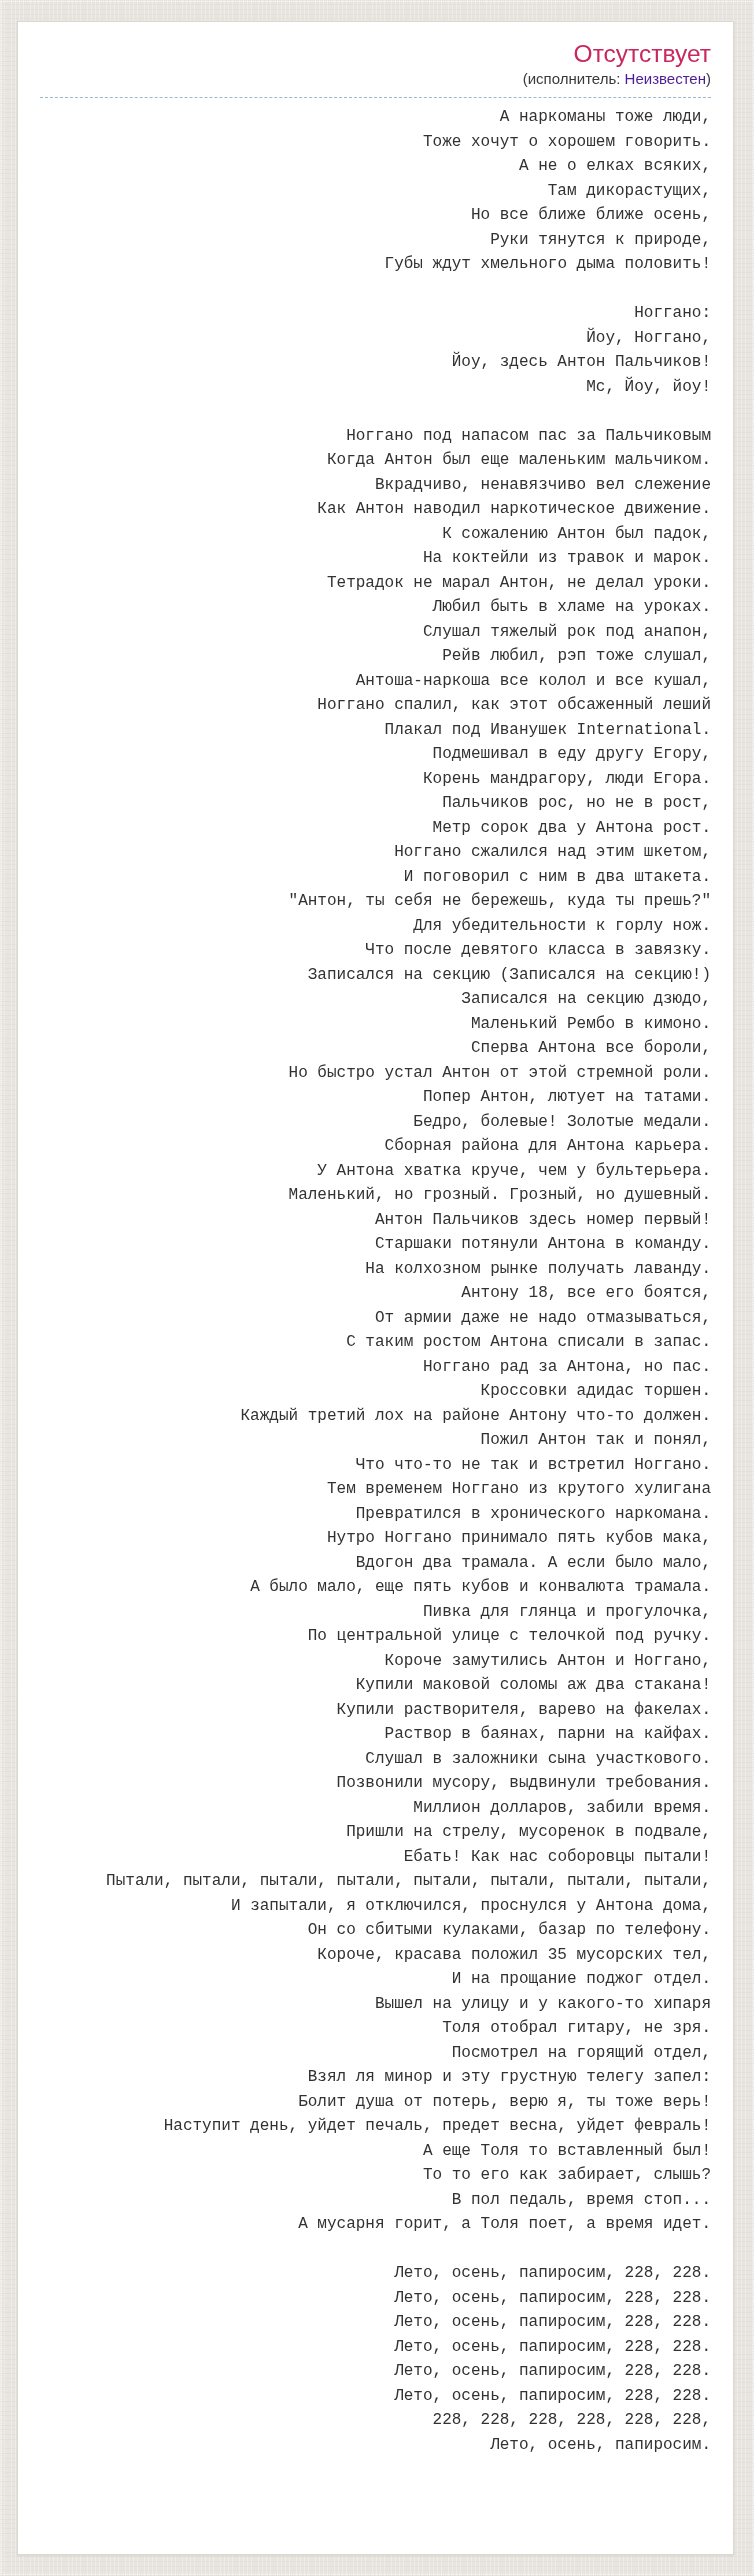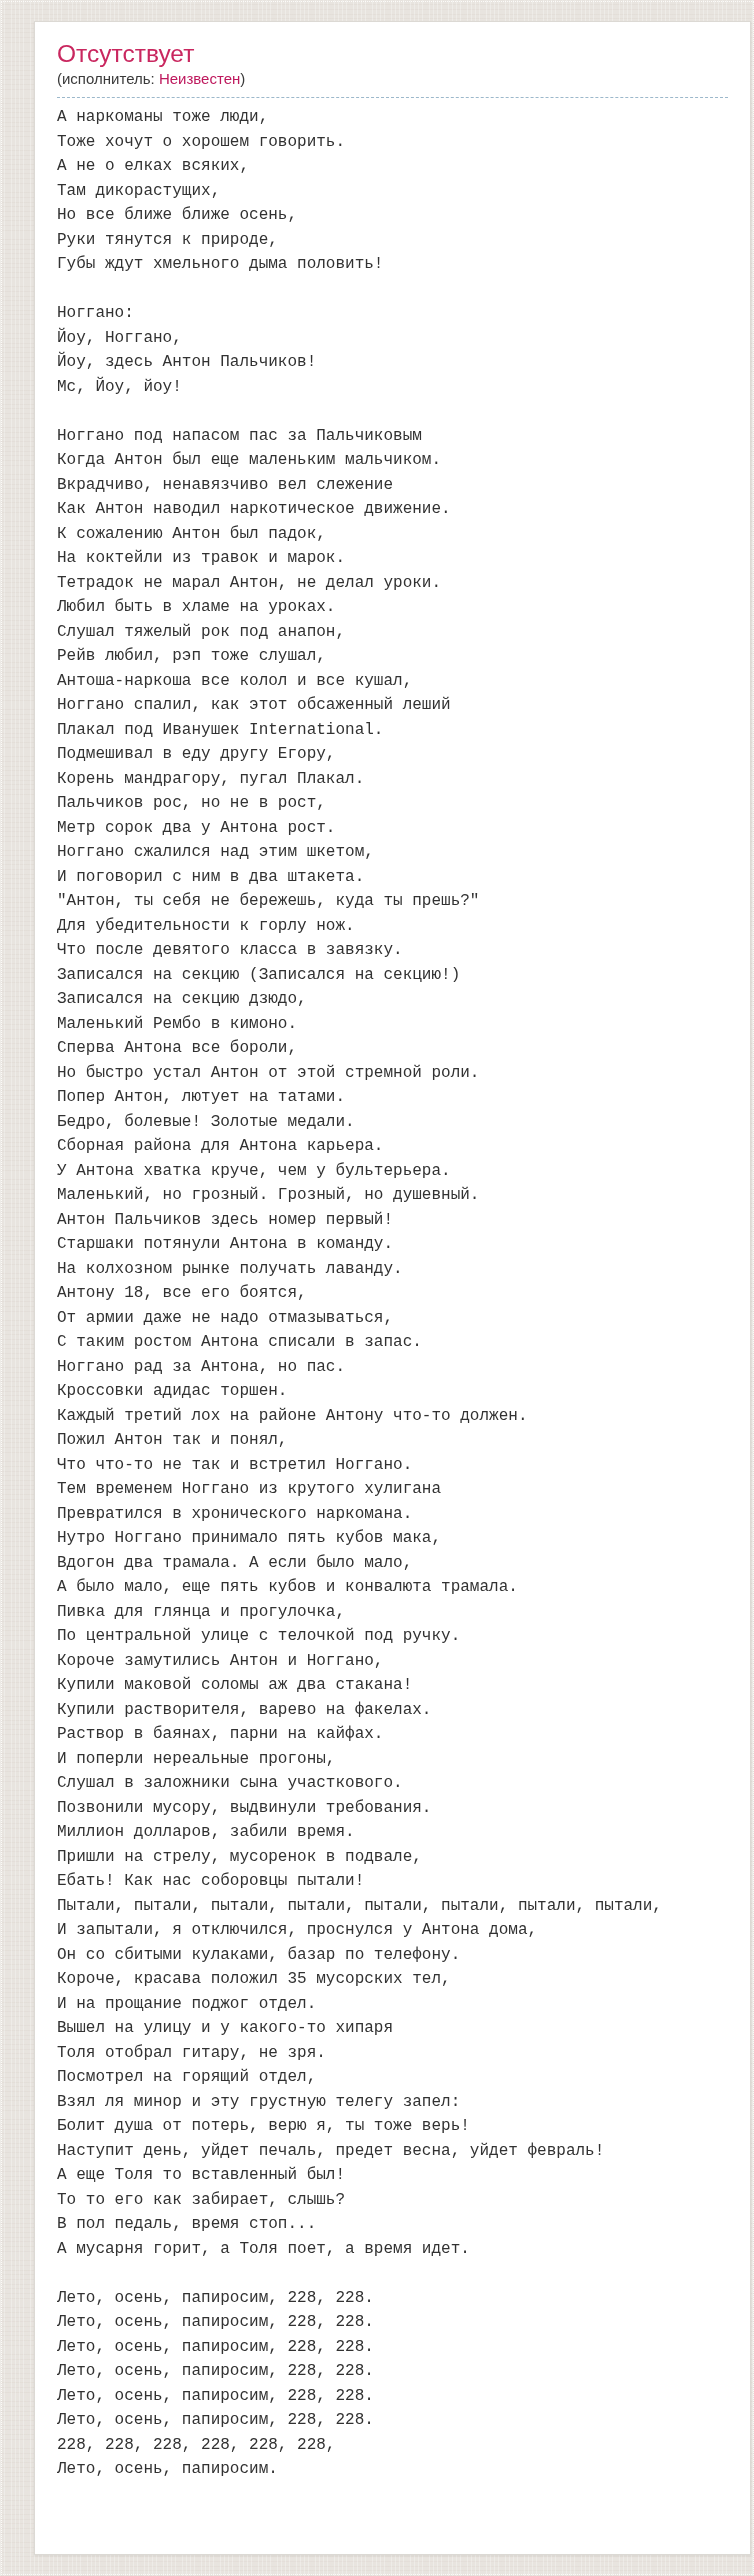--- a/index.html
+++ b/index.html
@@ -18,47 +18,48 @@
     overflow: hidden;
   }
   .page-frame {
     position: absolute;
     left: 0.9px; top: 0.9px; right: 0.9px; bottom: 0.9px;
     border: 1.9px dotted rgba(253,252,250,0.95);
     pointer-events: none;
   }
   .card {
     position: absolute;
-    left: 34px;
+    left: 17px;
     top: 21px;
     width: 717px;
     height: 2534px;
     background: #ffffff;
     border: 0.9px solid #dcd9d4;
     box-shadow: 0 0.9px 1.9px rgba(0,0,0,0.07);
     box-sizing: border-box;
     padding: 19px 22px 26.4px 22px;
+    text-align: right;
   }
   .song-title {
     margin: 0 0 2.8px 0;
     font-size: 24.5px;
     line-height: 26.4px;
     font-weight: normal;
     color: #c9275f;
   }
   .artist-row {
     font-size: 15px;
     line-height: 18px;
     color: #3a3a3a;
     padding-bottom: 8.5px;
     border-bottom: 0.9px dashed #9cb8cb;
     margin-bottom: 7.5px;
   }
   .artist-link {
-    color: #be185d;
+    color: #4c1d95;
     text-decoration: none;
     cursor: pointer;
   }
   .lyrics {
     font-size: 16px;
     line-height: 24.5px;
     color: #323232;
     overflow: hidden;
     font-family: Liberation Mono, monospace;
   }
@@ -97,21 +98,21 @@
       <div class="lyric-line">К сожалению Антон был падок,</div>
       <div class="lyric-line">На коктейли из травок и марок.</div>
       <div class="lyric-line">Тетрадок не марал Антон, не делал уроки.</div>
       <div class="lyric-line">Любил быть в хламе на уроках.</div>
       <div class="lyric-line">Слушал тяжелый рок под анапон,</div>
       <div class="lyric-line">Рейв любил, рэп тоже слушал,</div>
       <div class="lyric-line">Антоша-наркоша все колол и все кушал,</div>
       <div class="lyric-line">Ноггано спалил, как этот обсаженный леший</div>
       <div class="lyric-line">Плакал под Иванушек International.</div>
       <div class="lyric-line">Подмешивал в еду другу Егору,</div>
-      <div class="lyric-line">Корень мандрагору, пугал Плакал.</div>
+      <div class="lyric-line">Корень мандрагору, люди Егора.</div>
       <div class="lyric-line">Пальчиков рос, но не в рост,</div>
       <div class="lyric-line">Метр сорок два у Антона рост.</div>
       <div class="lyric-line">Ноггано сжалился над этим шкетом,</div>
       <div class="lyric-line">И поговорил с ним в два штакета.</div>
       <div class="lyric-line">"Антон, ты себя не бережешь, куда ты прешь?"</div>
       <div class="lyric-line">Для убедительности к горлу нож.</div>
       <div class="lyric-line">Что после девятого класса в завязку.</div>
       <div class="lyric-line">Записался на секцию (Записался на секцию!)</div>
       <div class="lyric-line">Записался на секцию дзюдо,</div>
       <div class="lyric-line">Маленький Рембо в кимоно.</div>
@@ -137,21 +138,20 @@
       <div class="lyric-line">Превратился в хронического наркомана.</div>
       <div class="lyric-line">Нутро Ноггано принимало пять кубов мака,</div>
       <div class="lyric-line">Вдогон два трамала. А если было мало,</div>
       <div class="lyric-line">А было мало, еще пять кубов и конвалюта трамала.</div>
       <div class="lyric-line">Пивка для глянца и прогулочка,</div>
       <div class="lyric-line">По центральной улице с телочкой под ручку.</div>
       <div class="lyric-line">Короче замутились Антон и Ноггано,</div>
       <div class="lyric-line">Купили маковой соломы аж два стакана!</div>
       <div class="lyric-line">Купили растворителя, варево на факелах.</div>
       <div class="lyric-line">Раствор в баянах, парни на кайфах.</div>
-      <div class="lyric-line">И поперли нереальные прогоны,</div>
       <div class="lyric-line">Слушал в заложники сына участкового.</div>
       <div class="lyric-line">Позвонили мусору, выдвинули требования.</div>
       <div class="lyric-line">Миллион долларов, забили время.</div>
       <div class="lyric-line">Пришли на стрелу, мусоренок в подвале,</div>
       <div class="lyric-line">Ебать! Как нас соборовцы пытали!</div>
       <div class="lyric-line">Пытали, пытали, пытали, пытали, пытали, пытали, пытали, пытали,</div>
       <div class="lyric-line">И запытали, я отключился, проснулся у Антона дома,</div>
       <div class="lyric-line">Он со сбитыми кулаками, базар по телефону.</div>
       <div class="lyric-line">Короче, красава положил 35 мусорских тел,</div>
       <div class="lyric-line">И на прощание поджог отдел.</div>

